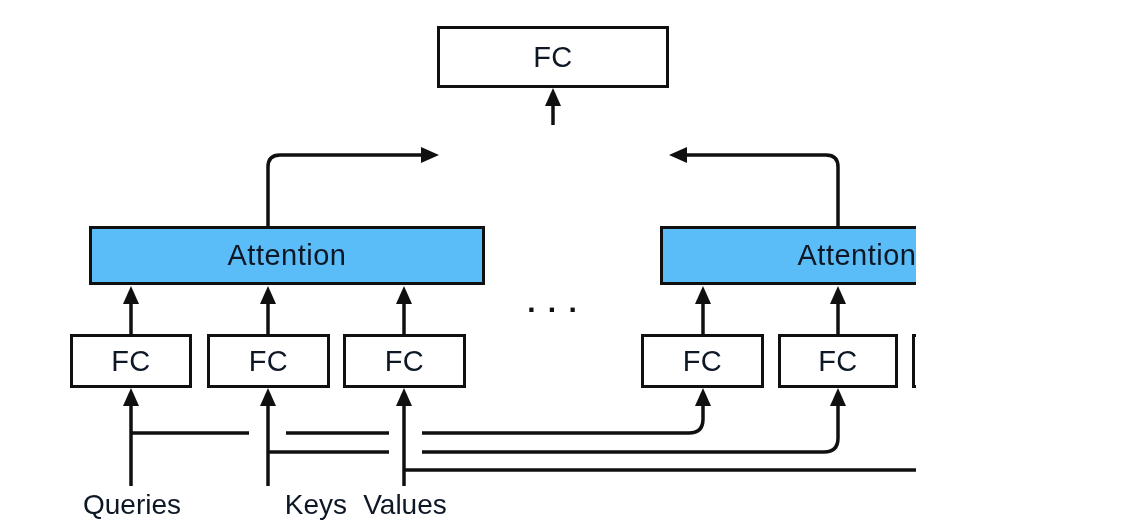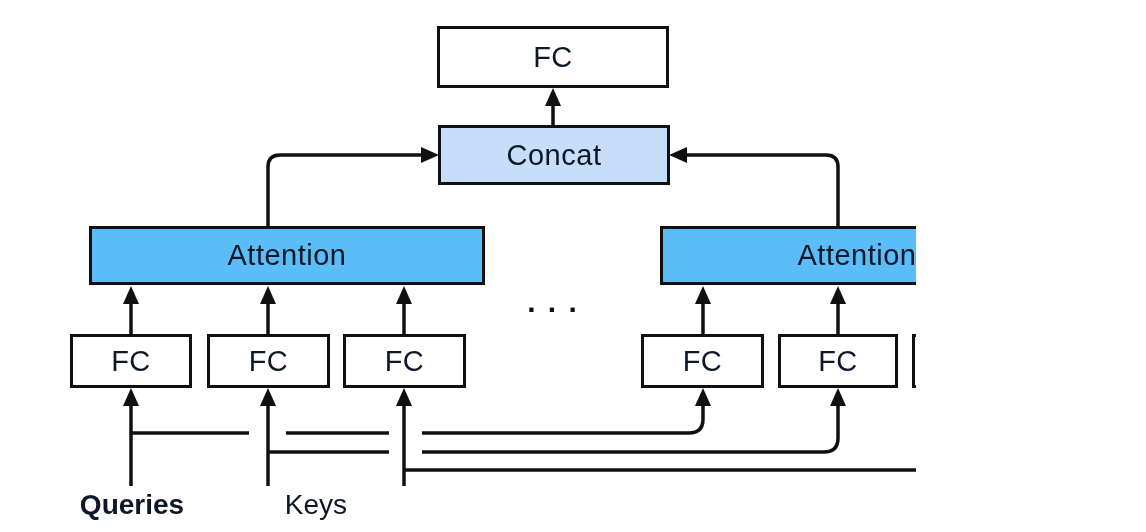--- a/index.html
+++ b/index.html
@@ -63,21 +63,21 @@
     line-height: 40px;
   }
   .input-label {
     position: absolute;
     top: 489px;
     width: 160px;
     text-align: center;
     color: var(--text, #111111);
     font-size: 28px;
   }
-  .label-queries { left: 52px; font-weight: bold; }
+  .label-queries { left: 52px; }
   .label-keys    { left: 187px; text-align: right; }
   .label-values  { left: 325px; }
 </style>
 </head>
 <body>
 
 <div class="canvas">
 
   <svg class="wires" viewBox="0 0 1146 532" xmlns="http://www.w3.org/2000/svg">
     <defs>
@@ -113,23 +113,20 @@
       <path d="M422 452 L824 452 Q838 452 838 438 L838 404" marker-end="url(#arrow)"></path>
 
       <path d="M404 470 L960 470 Q974 470 974 456 L974 404" marker-end="url(#arrow)"></path>
     </g>
   </svg>
 
   <div class="node output-fc">
     <span>FC</span>
   </div>
 
-  <div class="node concat">
-    <span>Concat</span>
-  </div>
 
   <div class="node attention att-left">
     <span>Attention</span>
   </div>
 
   <div class="node attention att-right">
     <span>Attention</span>
   </div>
 
   <div class="ellipsis">. . .</div>
@@ -148,14 +145,15 @@
   </div>
   <div class="node fc-sm fc-r2">
     <span>FC</span>
   </div>
   <div class="node fc-sm fc-r3">
     <span>FC</span>
   </div>
 
   <div class="input-label label-queries">Queries</div>
   <div class="input-label label-keys">Keys</div>
+  <div class="input-label label-values">Values</div>
 
 </div>
 
 </body></html>

